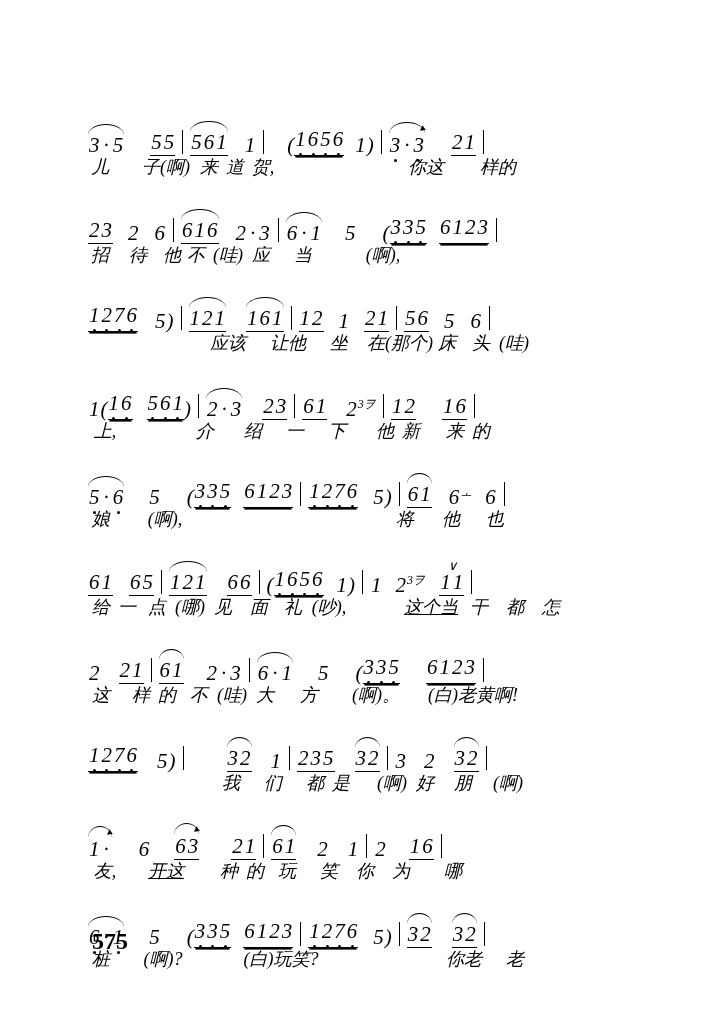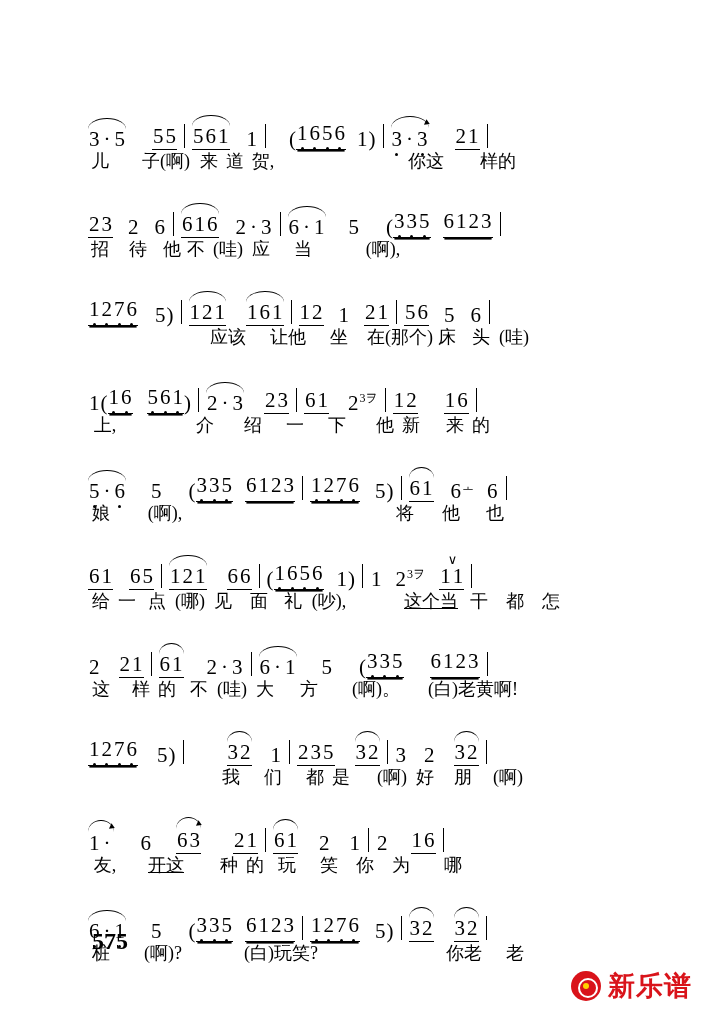--- a/index.html
+++ b/index.html
@@ -18,22 +18,23 @@
   .page {
     position: absolute;
     left: 0; top: 0;
     width: 710px;
     height: 1018px;
     background: #fff;
   }
   .score {
     position: absolute;
     left: 88px;
-    top: 108px;
+    top: 114px;
     width: 540px;
+    font-style: italic;
   }
   
   .system {
     margin-bottom: 14px;
   }
   .notes {
     display: flex;
     align-items: flex-end;
     height: 42px;
     font-family: "Liberation Serif", serif;
@@ -567,18 +568,14 @@
         <span class="lyr" style="width:44px">你老</span>
         <span class="sp" style="width:16px"></span>
         <span class="lyr" style="width:26px">老</span>
       </div>
     </div>
 
   </div>
 
   <div class="page-number">575</div>
 
-  <div class="watermark">
-    <div class="wm-badge"></div>
-    <div class="wm-text">新乐谱</div>
-  </div>
 
 </div>
 
 </body></html>

